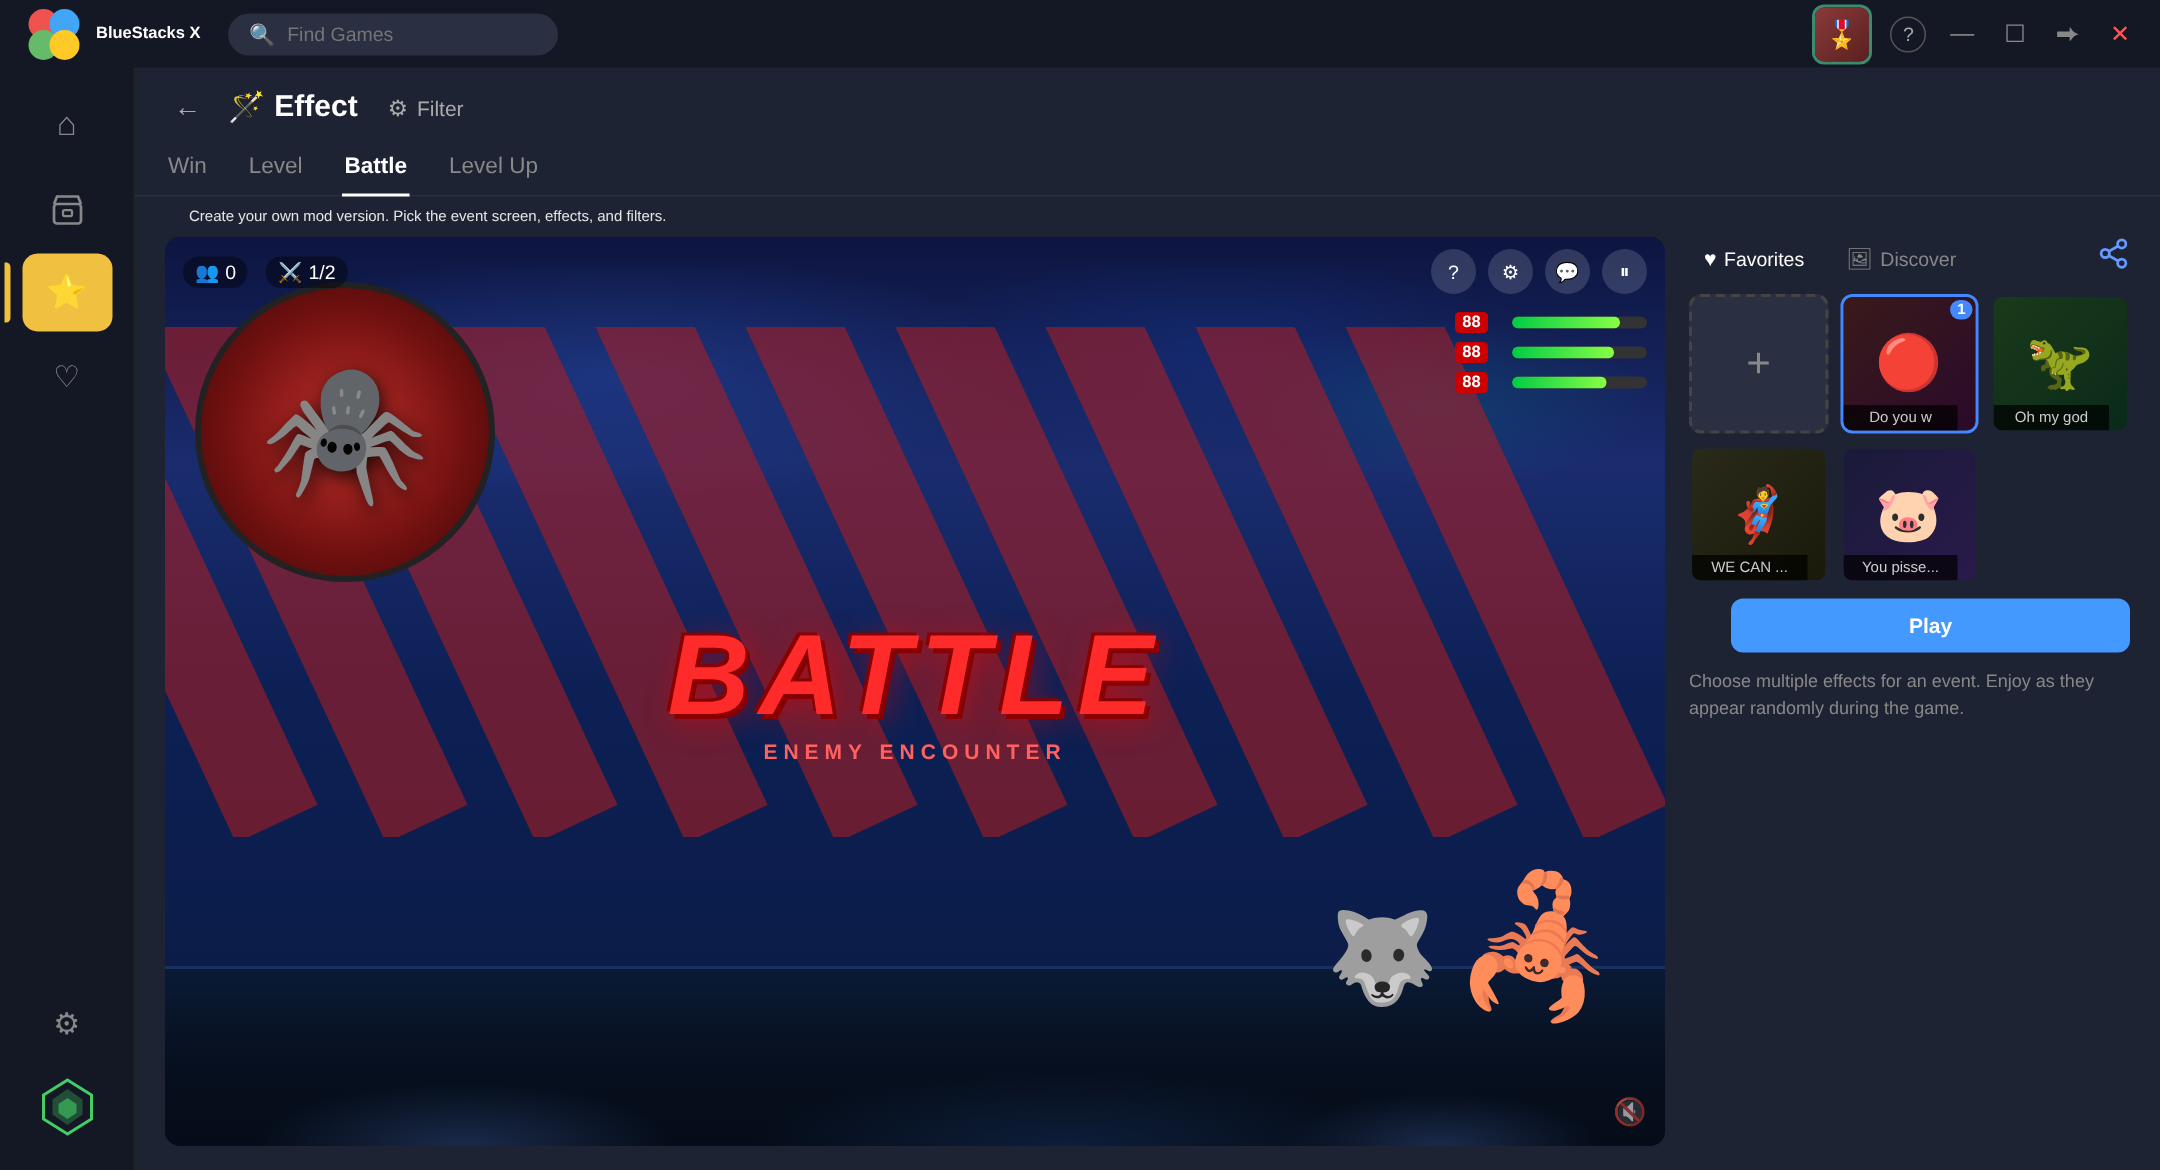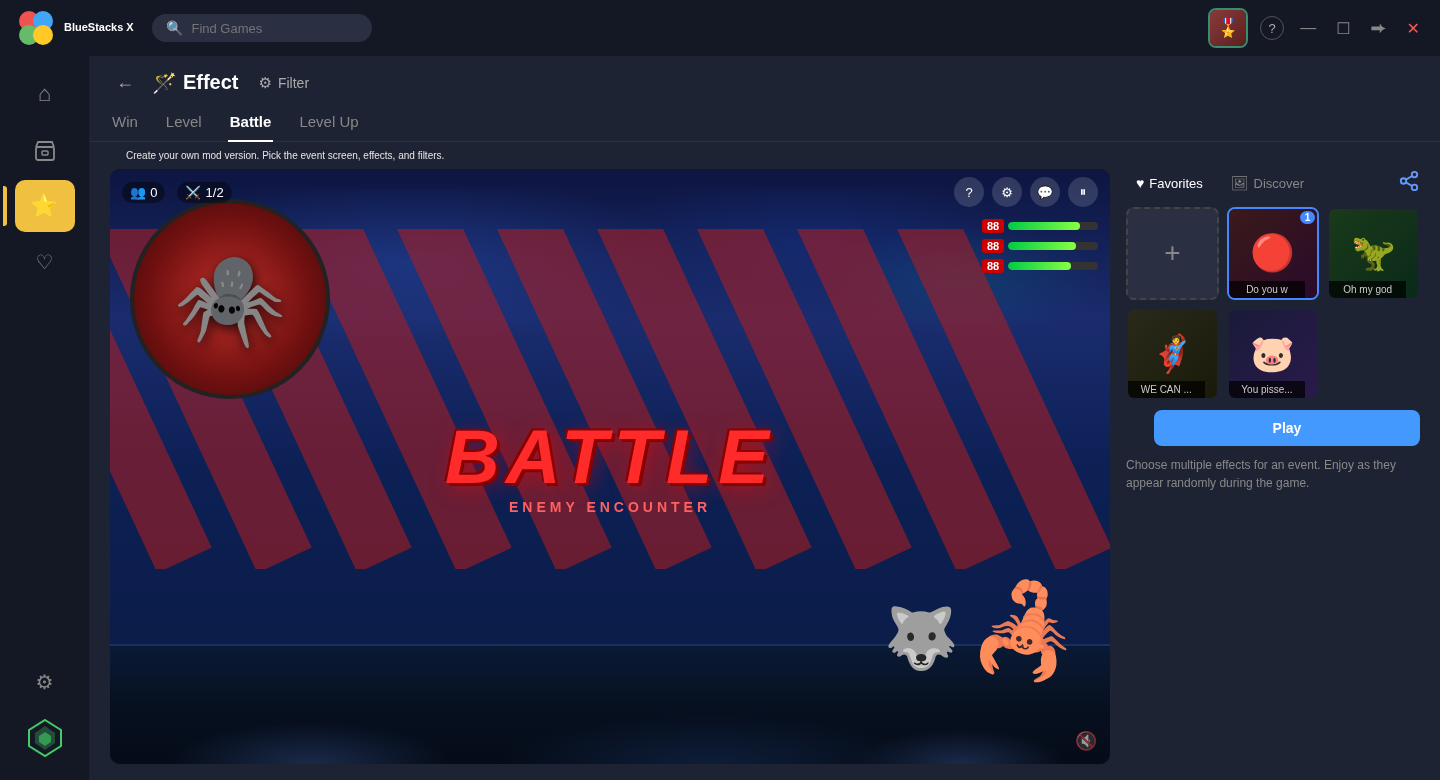--- a/index.html
+++ b/index.html
@@ -8,21 +8,21 @@
       height: 780px;
       background: #1a1f2e;
       font-family: 'Segoe UI', Arial, sans-serif;
       overflow: hidden;
       display: flex;
       flex-direction: column;
     }
 
     
     .titlebar {
-      height: 56px;
+      height: 45px;
       background: #141824;
       display: flex;
       align-items: center;
       padding: 0 16px;
       flex-shrink: 0;
       position: relative;
     }
     .logo-area {
       display: flex;
       align-items: center;
@@ -380,21 +380,21 @@
       position: absolute;
       top: 50px;
       right: 12px;
       display: flex;
       flex-direction: column;
       gap: 6px;
     }
     .hp-row {
       display: flex;
       align-items: center;
-      gap: 4px;
+      gap: 16px;
       justify-content: flex-end;
     }
     .hp-num {
       color: #fff;
       font-size: 11px;
       font-weight: 700;
       background: #c00;
       padding: 1px 4px;
       border-radius: 3px;
       min-width: 22px;

